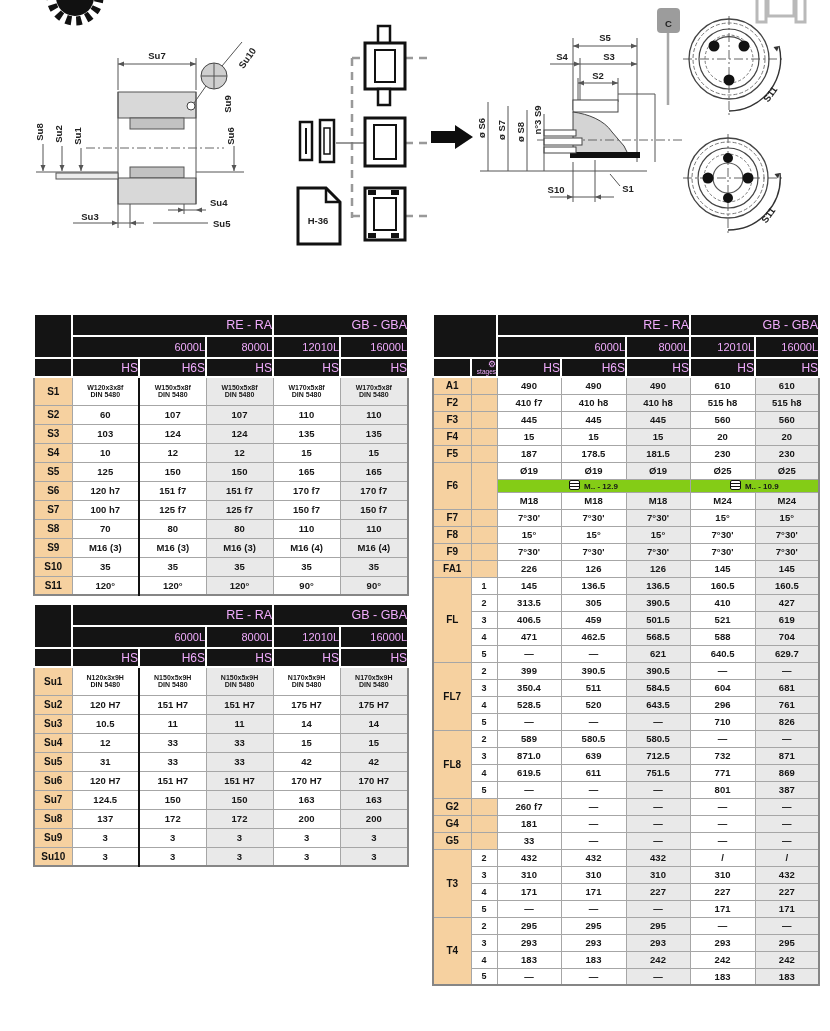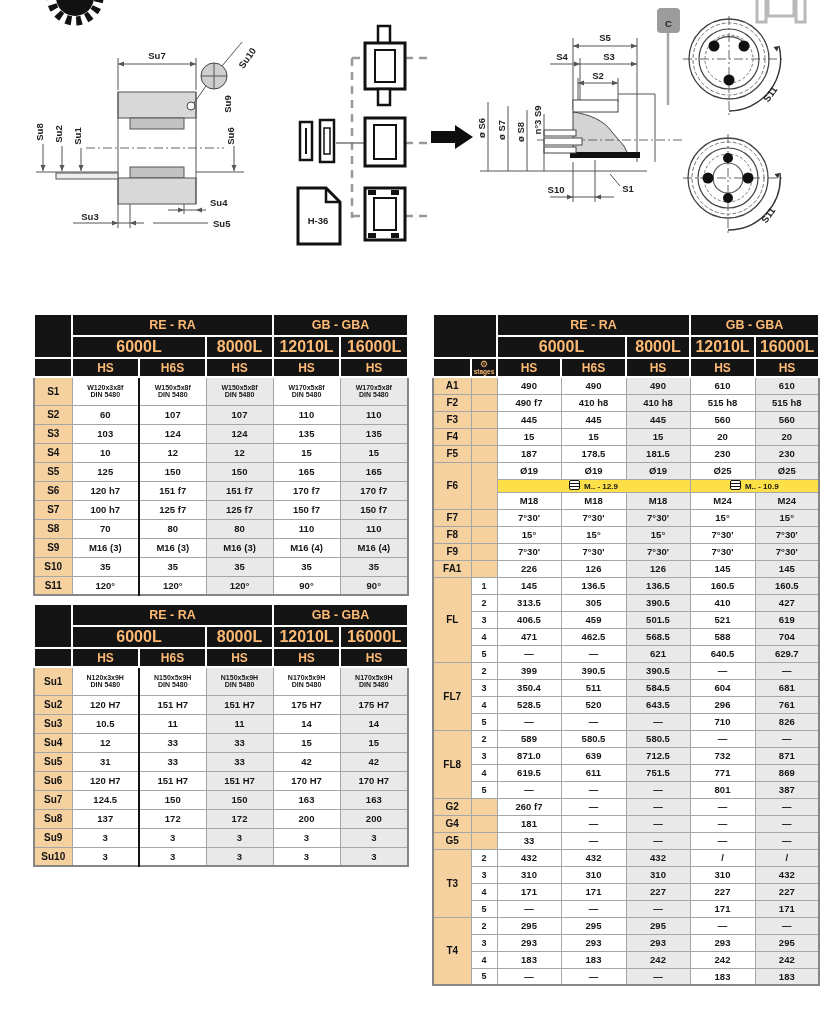--- a/index.html
+++ b/index.html
@@ -9,37 +9,37 @@
   svg{position:absolute;overflow:visible;}
   svg text{font-family:"Liberation Sans",sans-serif;fill:#222;font-weight:bold;font-size:9.5px;}
   .dimline{stroke:#555;stroke-width:1;fill:none;}
   .dash{stroke:#666;stroke-width:1;stroke-dasharray:9 3 2 3;fill:none;}
   .part{stroke:#111;fill:#fff;}
   .grayfill{fill:#d8d8d8;stroke:#555;stroke-width:1;}
 
   table{border-collapse:collapse;position:absolute;table-layout:fixed;background:#fff;
         border:2px solid #868686;}
   th,td{padding:0;text-align:center;vertical-align:middle;color:#161616;overflow:hidden;}
-  thead th{background:#141414;color:#fdba74;border:2px solid #fff;font-weight:bold;}
+  thead th{background:#141414;color:#f0abfc;border:2px solid #fff;font-weight:normal;text-align:right;}
   thead th.grp{font-size:12.5px;height:20px;}
-  thead th.sz{font-size:16px;height:20px;}
+  thead th.sz{font-size:11px;height:20px;}
   thead th.ch{font-size:12px;height:17px;}
   thead th.cor{background:#141414;}
   thead th.stg-h{font-size:6.5px;line-height:1.05;padding-top:1px;}
   .gear{font-family:"DejaVu Sans",sans-serif;font-size:9px;line-height:1;display:block;}
   tbody td{border:1px solid #a6a6a6;font-weight:bold;font-size:9.5px;background:#fff;}
   tbody th.rl{background:#f6d1a0;border:1px solid #a6a6a6;font-size:10px;font-weight:bold;color:#111;}
   .t-left tbody tr{height:19px;}
   .t-dim tbody tr{height:17px;}
   td.sh{background:#e9e9e9;}
   .bL{border-left:2.5px solid #111 !important;}
   td.two{font-size:7px;line-height:1.1;}
   td.st{font-size:9px;}
   td.pe{background:#f6d1a0;}
-  td.sp{font-size:8px;background:#fde047;}
+  td.sp{font-size:8px;background:#84cc16;}
   .bolt{display:inline-block;width:9px;height:8px;border:1.5px solid #111;border-radius:2px;
         margin-right:4px;vertical-align:-1px;
         background:linear-gradient(#fff 0 2px,#111 2px 3px,#fff 3px 5px,#111 5px 6px,#fff 6px);}
 </style>
 </head>
 <body>
 
 <div class="page">
 
   <svg style="left:38px;top:0;" width="74" height="34">
@@ -507,21 +507,21 @@
           <td class="st pe" rowspan="1"></td>
           <td>490</td>
           <td>490</td>
           <td class="sh">490</td>
           <td>610</td>
           <td class="sh">610</td>
         </tr>
         <tr>
           <th class="rl" rowspan="1">F2</th>
           <td class="st pe" rowspan="1"></td>
-          <td>490 f7</td>
+          <td>410 f7</td>
           <td>410 h8</td>
           <td class="sh">410 h8</td>
           <td>515 h8</td>
           <td class="sh">515 h8</td>
         </tr>
         <tr>
           <th class="rl" rowspan="1">F3</th>
           <td class="st pe" rowspan="1"></td>
           <td>445</td>
           <td>445</td>

